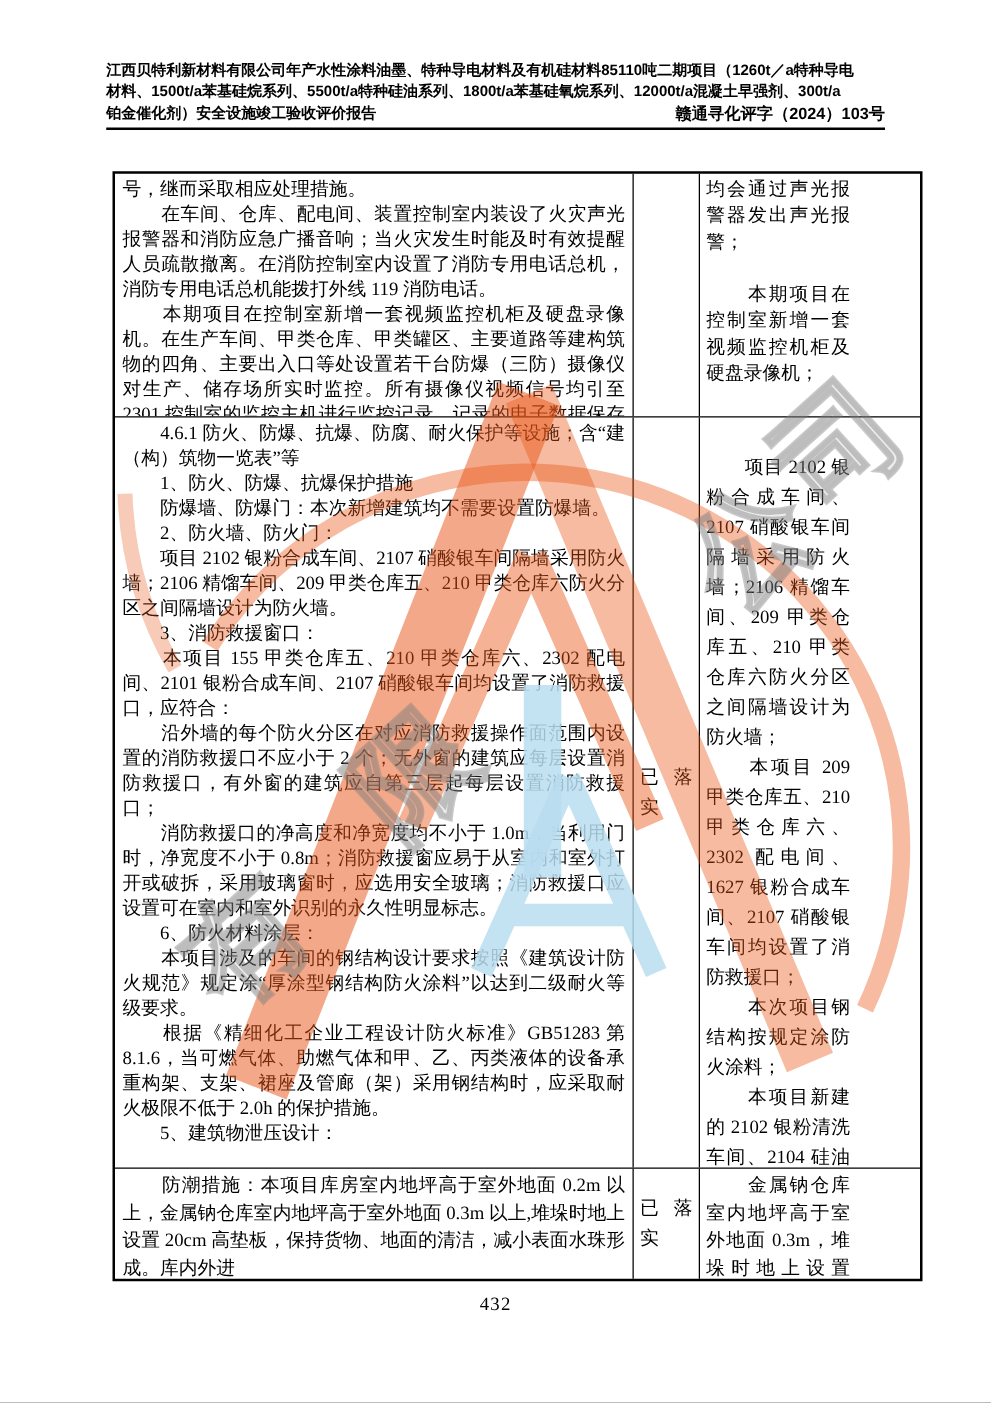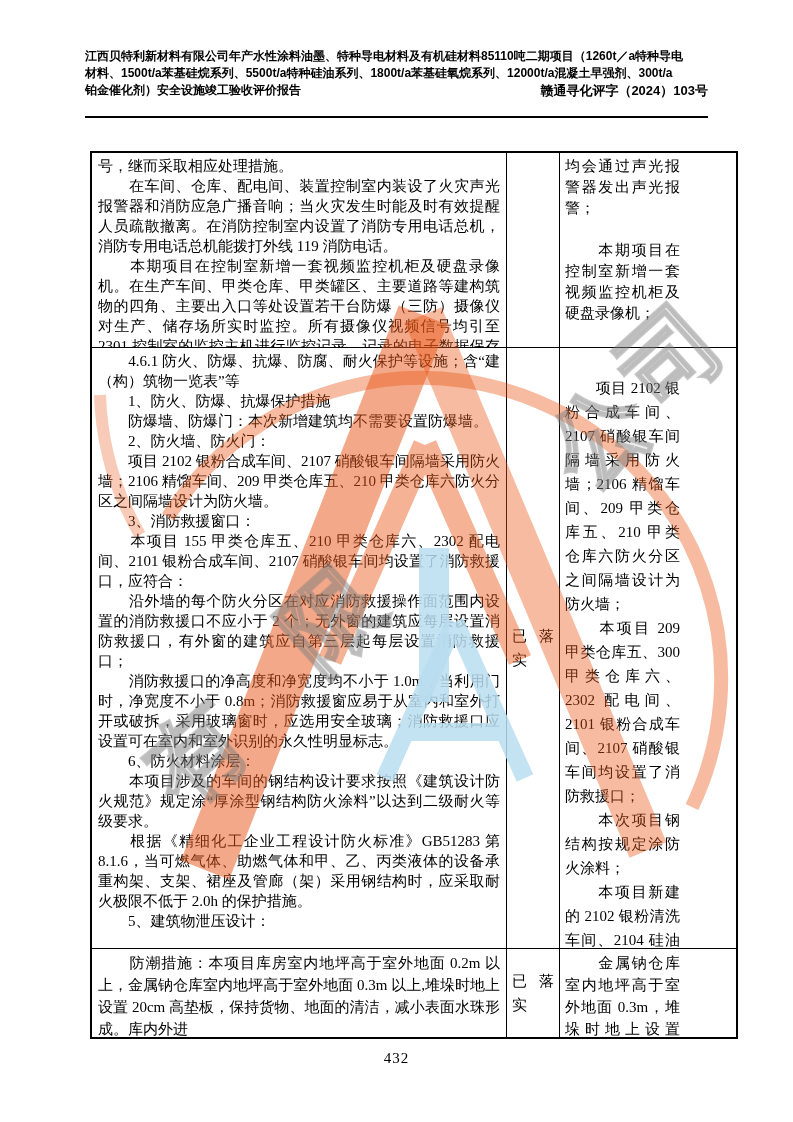--- a/index.html
+++ b/index.html
@@ -1,20 +1,20 @@
 <!DOCTYPE html>
 <html lang="zh"><head>
 <meta charset="utf-8">
 <style>
   html,body{margin:0;padding:0;background:#888;}
   .page{width:793px;height:1122px;position:relative;background:#fff;overflow:hidden;
         font-family:"Liberation Serif","DejaVu Serif",serif;color:#000;margin:0 auto;}
   .content{position:relative;z-index:1;padding:48px 85px 0 85px;}
   
-  .rpt-header{border-bottom:2px solid #000;padding-bottom:17px;}
+  .rpt-header{border-bottom:2px solid #000;padding-bottom:3px;}
   .hline{font-family:"Liberation Sans","DejaVu Sans",sans-serif;font-weight:bold;
          font-size:12px;line-height:17px;text-align:justify;}
   .hline3{display:flex;justify-content:space-between;align-items:flex-end;}
   .docnum{font-family:"Liberation Sans","DejaVu Sans",sans-serif;font-weight:bold;
           font-size:13px;white-space:nowrap;}
   
   .tbl{margin:33px 0 0 5px;width:648px;border:2px solid #000;box-sizing:border-box;}
   .trow{display:grid;grid-template-columns:415px 53px 142px;border-bottom:1px solid #000;}
   .trow:last-child{border-bottom:none;}
   .cell{border-right:1px solid #000;overflow:hidden;box-sizing:border-box;background:transparent;}
@@ -113,21 +113,21 @@
             <p>　　根据《精细化工企业工程设计防火标准》GB51283 第 8.1.6，当可燃气体、助燃气体和甲、乙、丙类液体的设备承重构架、支架、裙座及管廊（架）采用钢结构时，应采取耐火极限不低于 2.0h 的保护措施。</p>
             <p>　　5、建筑物泄压设计：</p>
           </div>
         <div class="cell status">
             <span>已</span>
             <span>落</span>
             <span>实</span>
           </div>
         <div class="cell c3">
             <p>　　项目 2102 银粉合成车间、2107 硝酸银车间隔墙采用防火墙；2106 精馏车间、209 甲类仓库五、210 甲类仓库六防火分区之间隔墙设计为防火墙；</p>
-            <p>　　本项目 209 甲类仓库五、300 甲类仓库六、2302 配电间、2101 银粉合成车间、2107 硝酸银车间均设置了消防救援口；</p>
+            <p>　　本项目 209 甲类仓库五、210 甲类仓库六、2302 配电间、1627 银粉合成车间、2107 硝酸银车间均设置了消防救援口；</p>
             <p>　　本次项目钢结构按规定涂防火涂料；</p>
             <p>　　本项目新建的 2102 银粉清洗车间、2104 硅油车间、2105 苯基硅烷车间、209 甲类仓库五、210 甲类仓库六采用泄压窗、轻质泄压外墙泄压，能满足泄压要求。</p>
           </div>
       </div>
 
       <div class="trow r3">
         <div class="cell c1">
             <p>　　防潮措施：本项目库房室内地坪高于室外地面 0.2m 以上，金属钠仓库室内地坪高于室外地面 0.3m 以上,堆垛时地上设置 20cm 高垫板，保持货物、地面的清洁，减小表面水珠形成。库内外进</p>
           </div>
         <div class="cell status">

